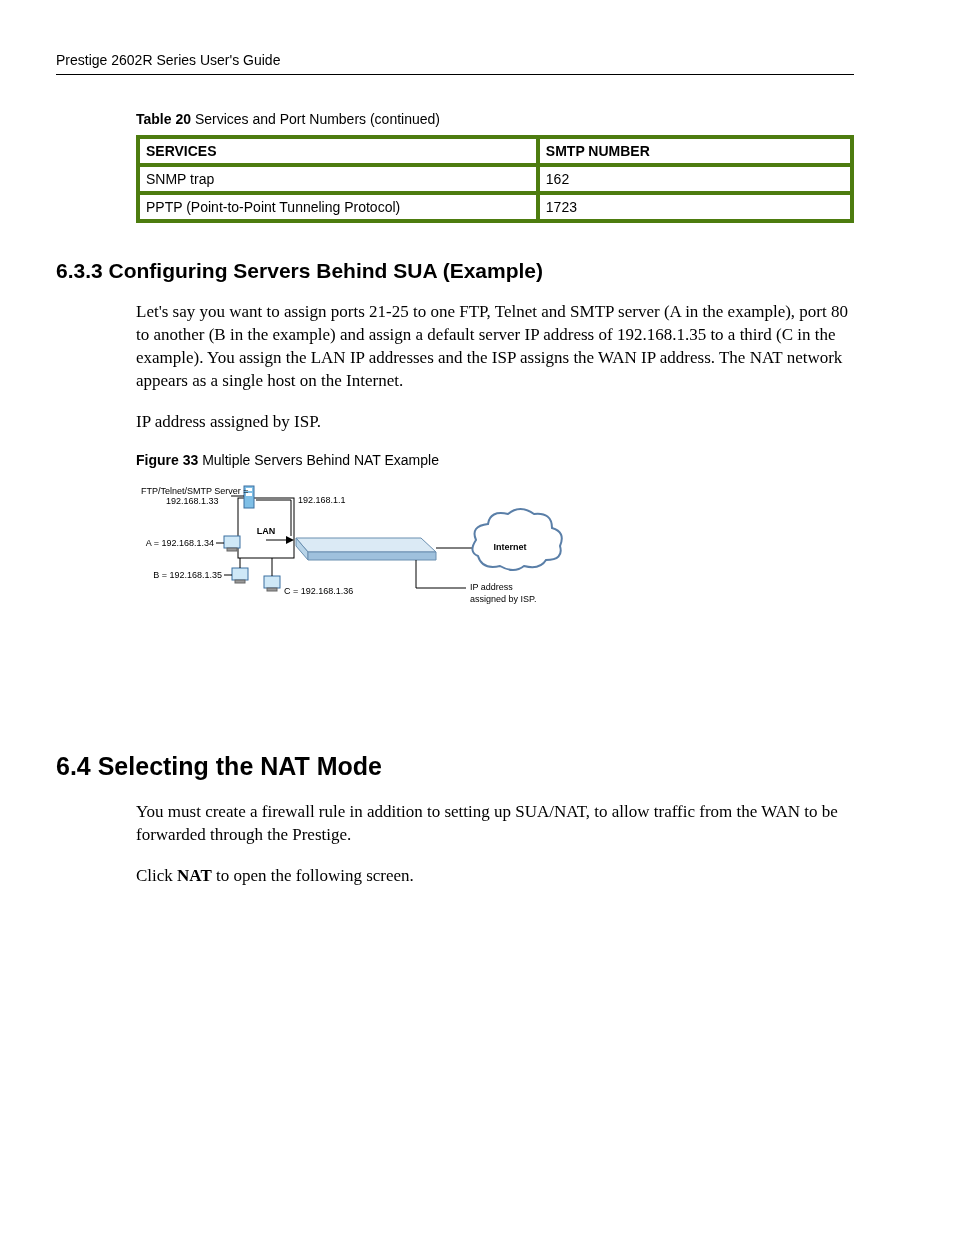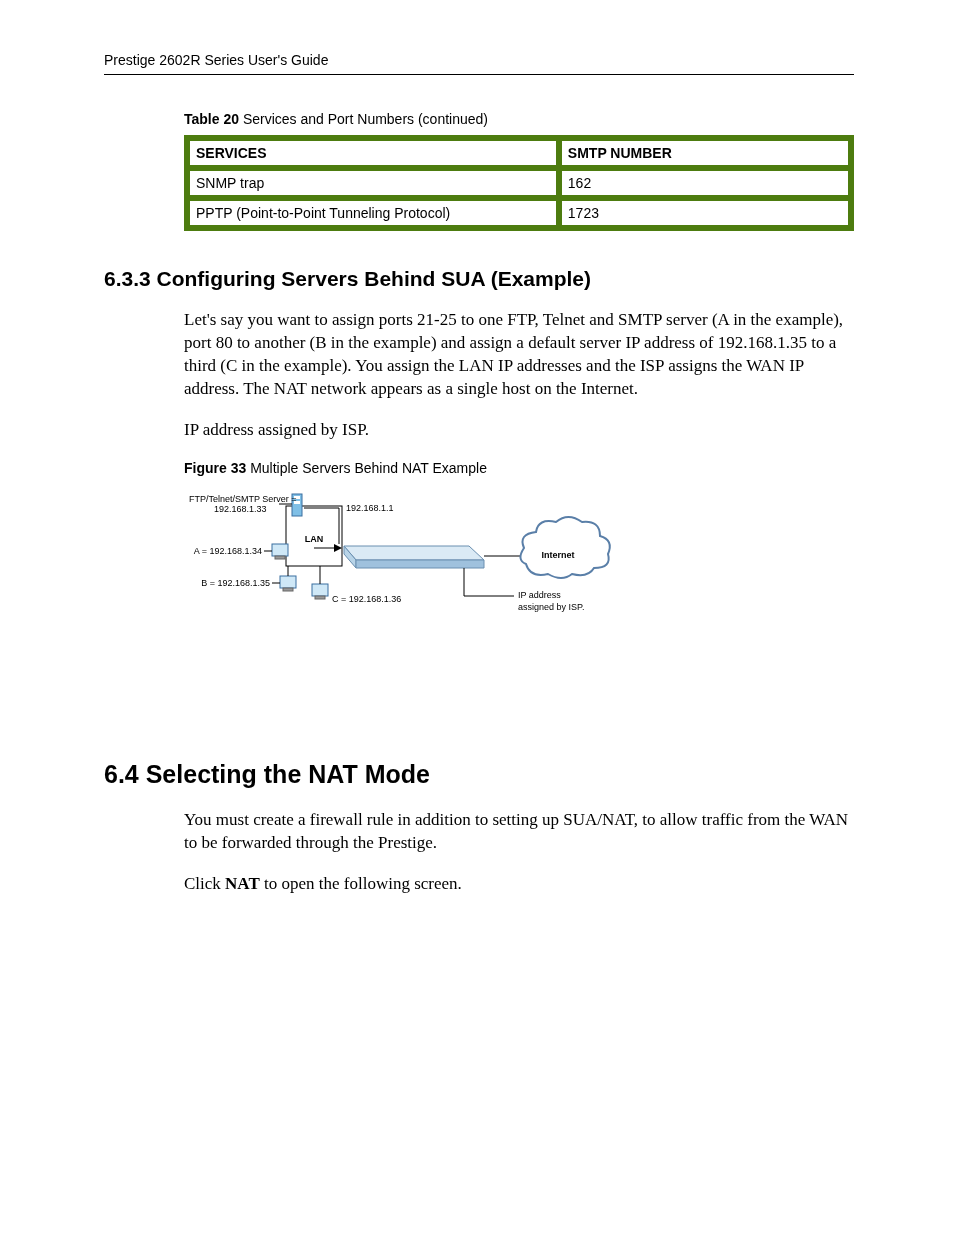--- a/index.html
+++ b/index.html
@@ -4,21 +4,21 @@
 <style>
   body {
     margin: 0;
     padding: 0;
     background: #fff;
     font-family: "Times New Roman", Times, serif;
     color: #000;
     width: 954px;
   }
   .page {
-    padding: 52px 100px 40px 104px;
+    padding: 52px 100px 40px 56px;
     box-sizing: border-box;
   }
   .running-header {
     font-family: Arial, Helvetica, sans-serif;
     font-size: 14px;
     color: #000;
     padding-bottom: 6px;
     border-bottom: 1px solid #000;
     margin-bottom: 36px;
   }
@@ -30,21 +30,21 @@
   }
   .table-caption .bold { font-weight: bold; }
   table.services {
     margin-left: 80px;
     border-collapse: collapse;
     width: calc(100% - 80px);
     font-family: Arial, Helvetica, sans-serif;
     font-size: 14px;
   }
   table.services th, table.services td {
-    border: 6px solid #4d7c0f;
+    border: 4px solid #4d7c0f;
     padding: 4px 6px;
     text-align: left;
   }
   table.services th {
     font-weight: bold;
   }
   table.services th.col1 { width: 56%; }
   h2.subsection {
     font-family: Arial, Helvetica, sans-serif;
     font-size: 21px;

